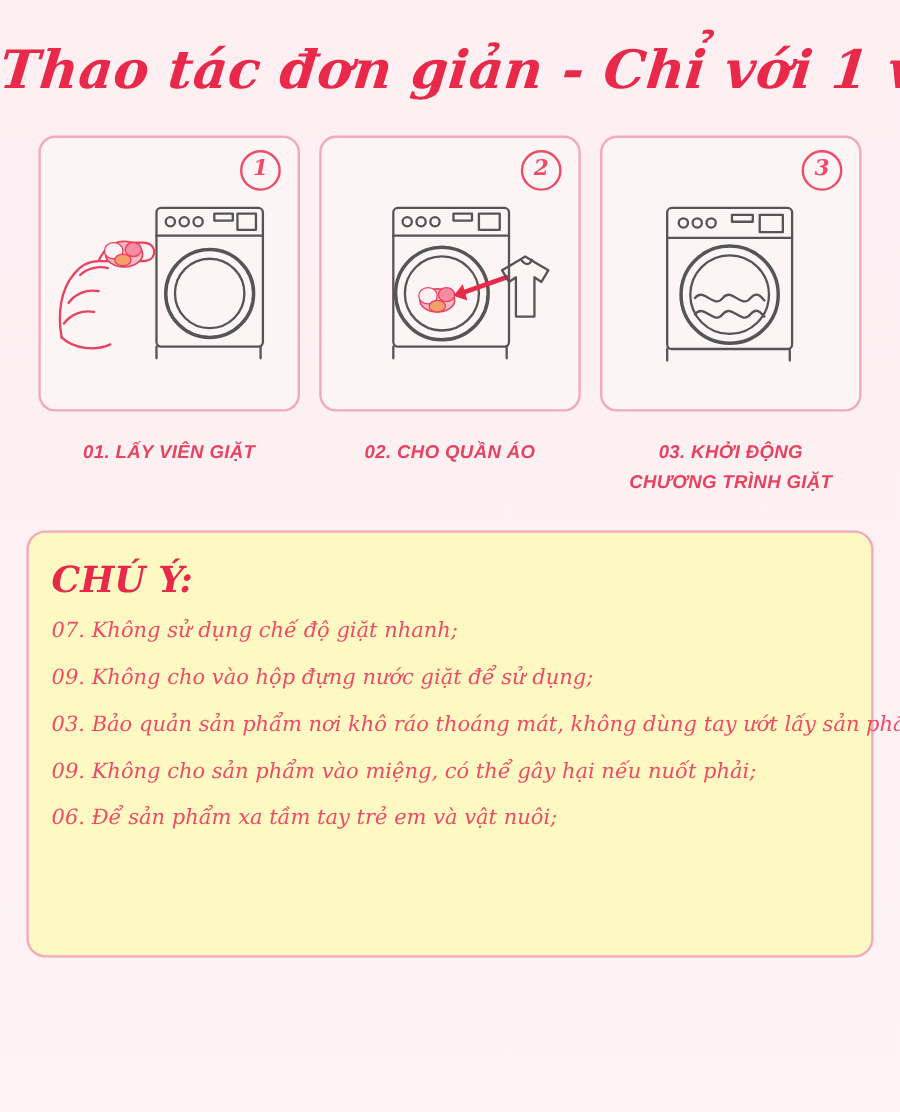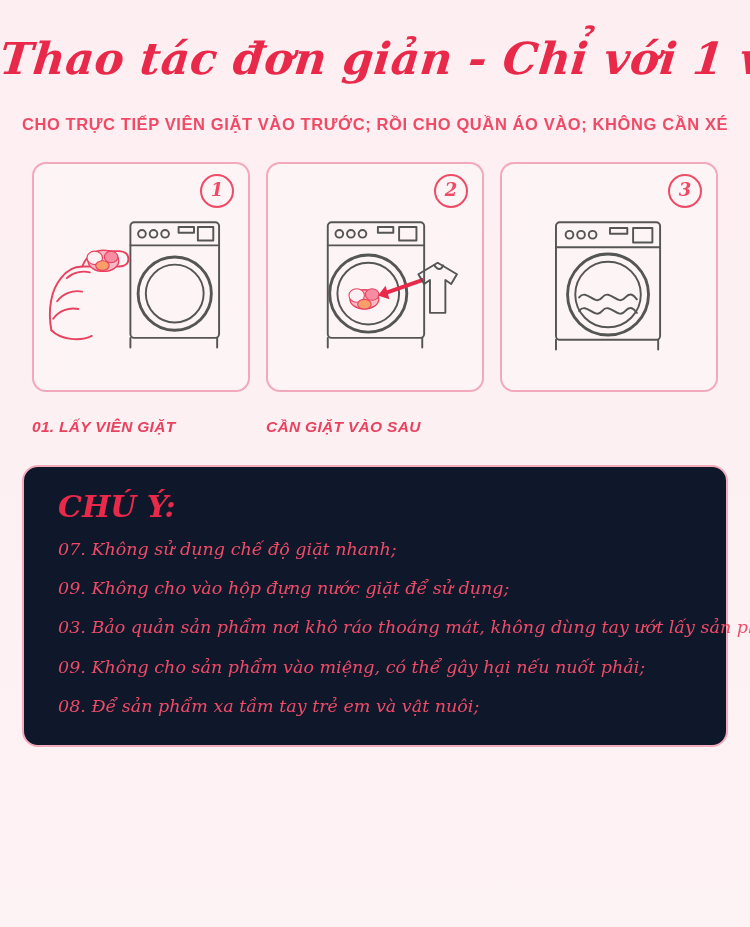--- a/index.html
+++ b/index.html
@@ -89,40 +89,41 @@
   }
   .step-art {
     position: absolute;
     left: 0;
     top: 18px;
     width: 100%;
     height: 200px;
   }
   .step-caption {
     margin-top: 22px;
+    text-align: center;
     color: #e8425f;
     font-size: 15.5px;
     font-weight: bold;
     line-height: 1.65;
     font-style: italic;
     letter-spacing: 0.3px;
   }
   .step-caption div {
     white-space: nowrap;
   }
 
   
   .notes {
     margin: 26px 22px 0 22px;
     border: 2px solid #f3aabb;
     border-radius: 16px;
-    background: #0f172a;
-    padding: 22px 26px 26px 34px;
+    background: #fef9c3;
+    padding: 22px 26px 26px 19px;
     box-sizing: border-box;
-    height: 282px;
+    height: 356px;
   }
   .notes-title {
     font-family: "DejaVu Serif", serif;
     font-style: italic;
     font-weight: bold;
     font-size: 30px;
     color: #e8294a;
     margin-bottom: 12px;
   }
   .note-item {
@@ -138,21 +139,20 @@
 </head>
 <body>
 
 <div class="page">
 
   <div class="header">
     <div class="title-wrap">
       
       <div class="main-title">Thao tác đơn giản - Chỉ với 1 viên giặt</div>
     </div>
-    <div class="subtitle">CHO TRỰC TIẾP VIÊN GIẶT VÀO TRƯỚC; RỒI CHO QUẦN ÁO VÀO; KHÔNG CẦN XÉ</div>
   </div>
 
   <div class="steps">
 
     <div class="step">
       <div class="step-card">
         <div class="step-num">1</div>
         <svg class="step-art" viewBox="0 0 222 200">
           <g fill="none" stroke="#e8425f" stroke-width="2" stroke-linecap="round" stroke-linejoin="round">
 
@@ -219,21 +219,21 @@
             <path d="M122 104 L114 114 L126 118 Z" fill="#e8294a"></path>
           </g>
 
           <g fill="none" stroke="#555" stroke-width="2" stroke-linejoin="round">
             <path d="M166 86 L176 80 L186 86 L196 92 L190 102 L184 98 L184 132 L168 132 L168 98 L162 102 L156 92 Z"></path>
             <path d="M172 82 C176 88 180 88 182 82"></path>
           </g>
         </svg>
       </div>
       <div class="step-caption">
-        <div>CẦN GIẶT VÀO SAU</div>
+        <div>02. CHO QUẦN ÁO</div>
       </div>
     </div>
 
     <div class="step">
       <div class="step-card">
         <div class="step-num">3</div>
         <svg class="step-art" viewBox="0 0 222 200">
           <g fill="none" stroke="#555" stroke-width="2" stroke-linecap="round" stroke-linejoin="round">
             <rect x="56" y="38" width="108" height="122" rx="4"></rect>
             <line x1="56" y1="64" x2="164" y2="64"></line>
@@ -244,26 +244,30 @@
             <rect x="136" y="44" width="20" height="15"></rect>
             <circle cx="110" cy="113" r="42" stroke-width="3"></circle>
             <circle cx="110" cy="113" r="34" stroke-width="2"></circle>
             <path d="M80 116 C88 106 96 126 104 116 C112 106 120 126 128 116 C134 109 138 116 140 118"></path>
             <path d="M80 130 C88 120 96 140 104 130 C112 120 120 140 128 130 C134 123 138 130 140 132"></path>
             <line x1="56" y1="160" x2="56" y2="170"></line>
             <line x1="162" y1="160" x2="162" y2="170"></line>
           </g>
         </svg>
       </div>
+      <div class="step-caption">
+        <div>03. KHỞI ĐỘNG</div>
+        <div>CHƯƠNG TRÌNH GIẶT</div>
+      </div>
     </div>
 
   </div>
 
   <div class="notes">
     <div class="notes-title">CHÚ Ý:</div>
     <div class="note-item">07. Không sử dụng chế độ giặt nhanh;</div>
     <div class="note-item">09. Không cho vào hộp đựng nước giặt để sử dụng;</div>
     <div class="note-item">03. Bảo quản sản phẩm nơi khô ráo thoáng mát, không dùng tay ướt lấy sản phẩm;</div>
     <div class="note-item">09. Không cho sản phẩm vào miệng, có thể gây hại nếu nuốt phải;</div>
-    <div class="note-item">08. Để sản phẩm xa tầm tay trẻ em và vật nuôi;</div>
+    <div class="note-item">06. Để sản phẩm xa tầm tay trẻ em và vật nuôi;</div>
   </div>
 
 </div>
 
 </body></html>

